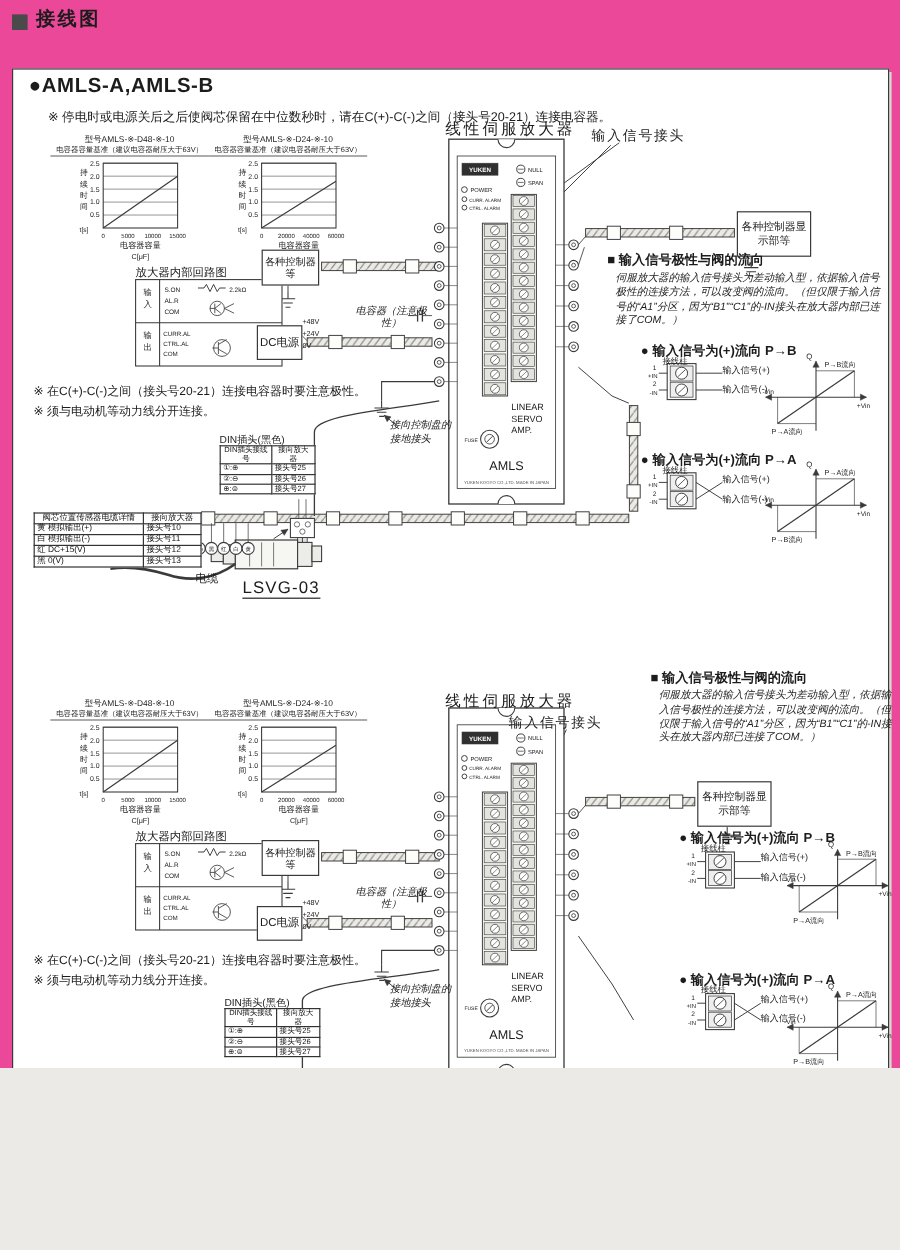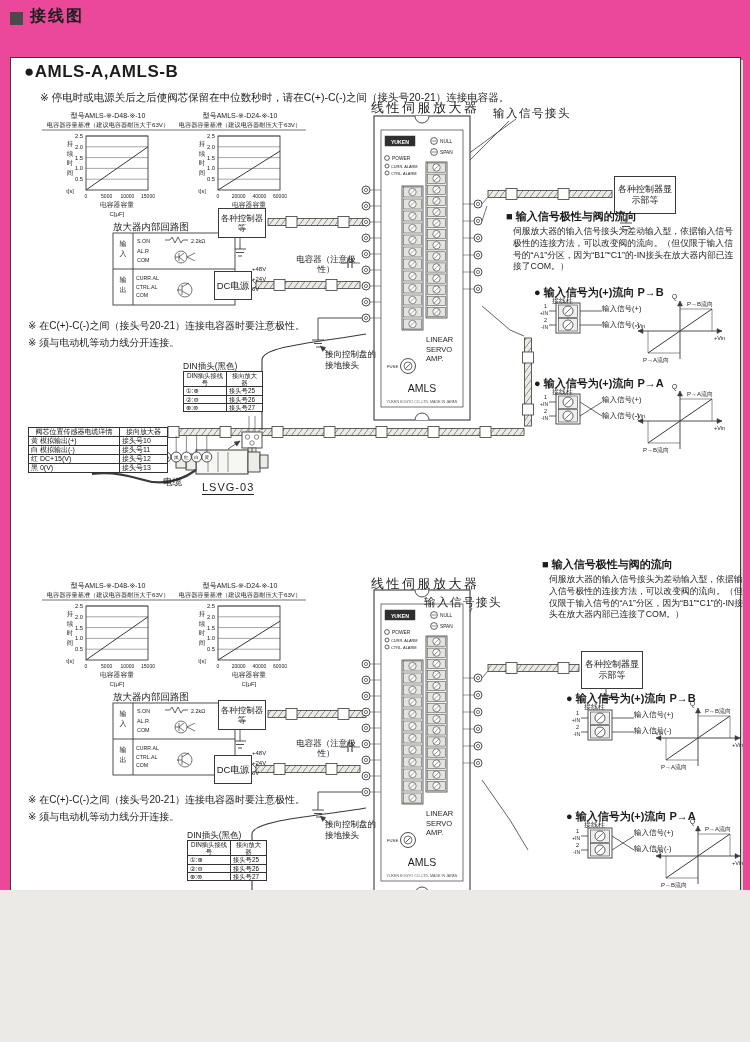--- a/index.html
+++ b/index.html
@@ -1,28 +1,28 @@
 <!DOCTYPE html>
 <html><head>
 <meta charset="utf-8">
 <style>
   html,body{margin:0;padding:0;background:#eceae6;}
   #page{position:relative;width:750px;height:890px;background:#ec4899;overflow:hidden;
         font-family:"Liberation Sans","DejaVu Sans",sans-serif;color:#1c1c1c;}
   .t{position:absolute;white-space:nowrap;}
-  .wrap{position:absolute;white-space:normal;}
+  .wrap{position:absolute;white-space:normal;font-style:italic;}
   .box{position:absolute;border:1px solid #3a3a3a;background:#fff;display:flex;
        align-items:center;justify-content:center;text-align:center;line-height:1.2;}
   .sec-title{font-weight:bold;font-size:17px;letter-spacing:0.5px;}
   .amp-title{font-size:13px;letter-spacing:2.5px;}
   .conn-label{font-size:11.5px;letter-spacing:1.5px;}
   .flow-title{font-weight:bold;font-size:11px;}
   .pol-title{font-weight:bold;font-size:11px;}
   .note{font-size:10px;}
-  .valve-label{font-size:11px;border-bottom:1.2px solid #222;padding-bottom:1px;letter-spacing:1px;}
+  .valve-label{font-size:14px;border-bottom:1.2px solid #222;padding-bottom:1px;letter-spacing:1px;}
   #frame{position:absolute;left:10px;top:57px;width:729px;height:973px;border:1.3px solid #3a3a3a;
          background:#fff;box-shadow:2px 3px 0 #d9d7d2;}
   table.mini{position:absolute;border-collapse:collapse;background:#fff;color:#111;}
   table.mini th,table.mini td{border:0.9px solid #333;padding:0 2px;line-height:1.15;
          font-weight:normal;text-align:left;vertical-align:middle;}
   table.mini th{text-align:center;}
   #art{position:absolute;left:0;top:0;}
   #art text{font-family:"Liberation Sans","DejaVu Sans",sans-serif;}
   #hdr-sq{position:absolute;left:10px;top:12px;width:13px;height:13px;background:#4a4a4a;}
   .hdr{position:absolute;left:30px;top:6px;font-size:16px;font-weight:bold;letter-spacing:2px;}

